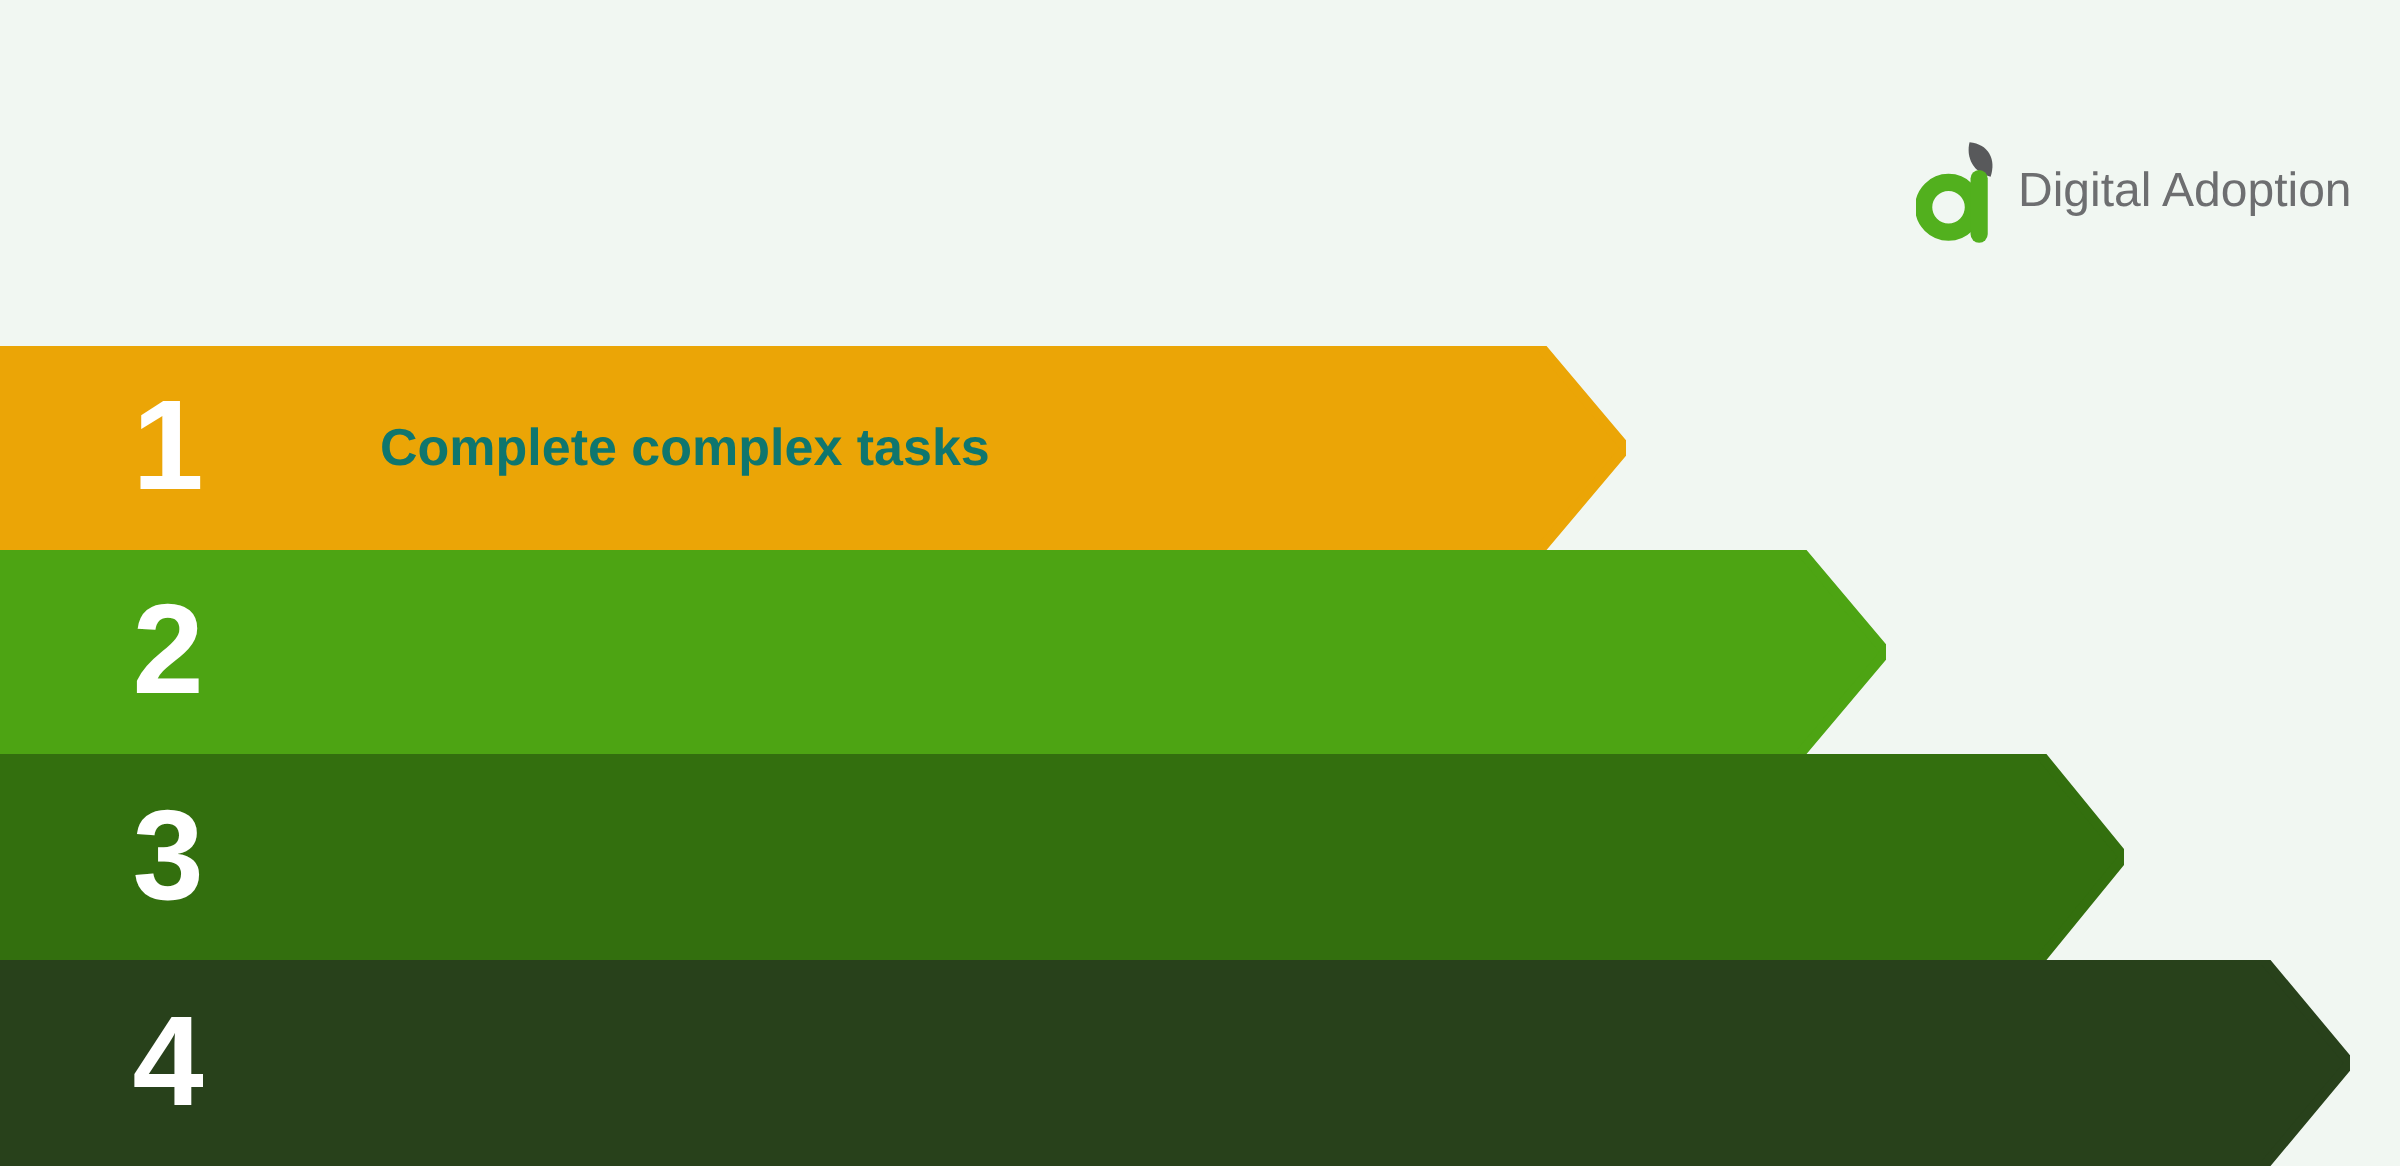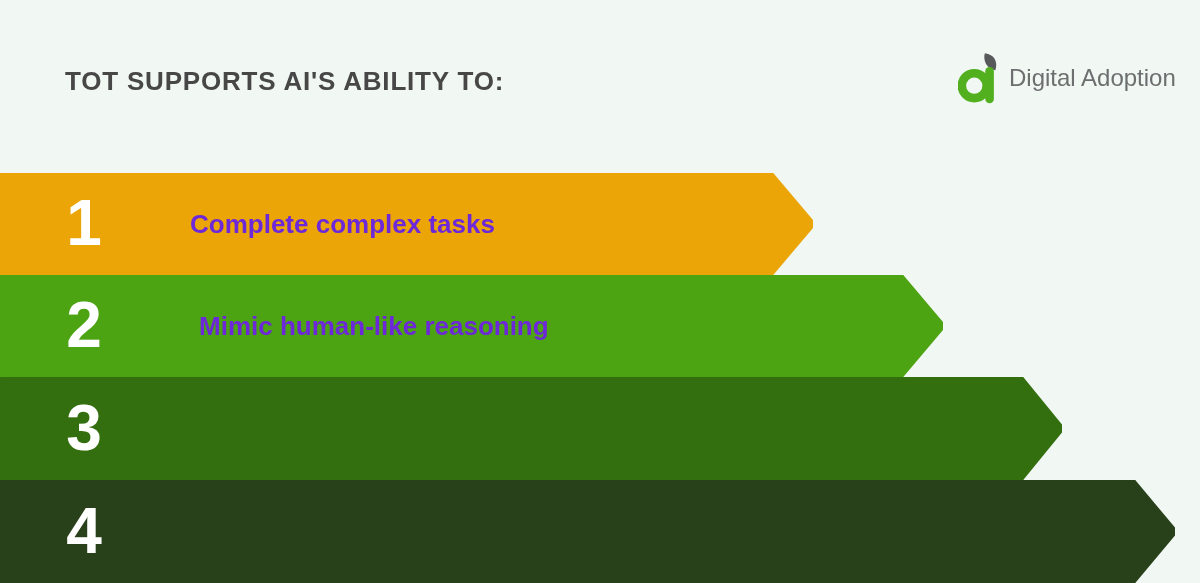--- a/index.html
+++ b/index.html
@@ -24,21 +24,21 @@
     margin: 0;
     font-size: 26px;
     font-weight: 700;
     letter-spacing: 0.8px;
     color: #474747;
     white-space: nowrap;
   }
   .logo {
     position: absolute;
     left: 958px;
-    top: 50px;
+    top: 68px;
     height: 56px;
     display: flex;
     align-items: center;
     gap: 7px;
   }
   .logo svg { display: block; }
   .logo-text {
     font-size: 24px;
     font-weight: 500;
     color: #6D6E70;
@@ -69,34 +69,33 @@
     color: #FFFFFF;
     font-size: 64px;
     font-weight: 700;
     line-height: 1;
   }
   .label {
     position: absolute;
     left: 190px;
     top: 50%;
     transform: translateY(-50%);
-    color: #6d28d9;
+    color: #0f766e;
     font-size: 26px;
     font-weight: 700;
     line-height: 1.1;
     white-space: nowrap;
   }
   .row-2 .label { left: 199px; }
 </style>
 </head>
 <body>
 
 <div class="stage" style="background: rgb(241, 247, 242);">
 
-  <h1 class="title" style="color: rgb(71, 71, 71);">TOT SUPPORTS AI'S ABILITY TO:</h1>
 
   <div class="logo">
     <svg width="44" height="54" viewBox="0 0 46 54">
       <path d="M28,1 C38,2 42,10 39,19 C30,17 26,9 28,1 Z" fill="#58595B"></path>
       <circle cx="17" cy="35" r="13" fill="none" stroke-width="9" stroke="#52B01E"></circle>
       <path d="M33,20 L33,49" fill="none" stroke-width="9" stroke-linecap="round" stroke="#52B01E"></path>
     </svg>
     <span class="logo-text" style="color: rgb(109, 110, 112);">Digital Adoption</span>
   </div>
 
@@ -106,21 +105,20 @@
     </svg>
     <span class="num">1</span>
     <span class="label">Complete complex tasks</span>
   </div>
 
   <div class="row row-2">
     <svg class="arrow" viewBox="0 0 943 102" preserveAspectRatio="none">
       <polygon points="0,0 900,0 943,51 900,102 0,102" fill="#4DA413" stroke="#4DA413"></polygon>
     </svg>
     <span class="num">2</span>
-    <span class="label">Mimic human-like reasoning</span>
   </div>
 
   <div class="row row-3">
     <svg class="arrow" viewBox="0 0 1062 103" preserveAspectRatio="none">
       <polygon points="0,0 1020,0 1062,51.5 1020,103 0,103" fill="#336F0E" stroke="#336F0E"></polygon>
     </svg>
     <span class="num">3</span>
   </div>
 
   <div class="row row-4">

